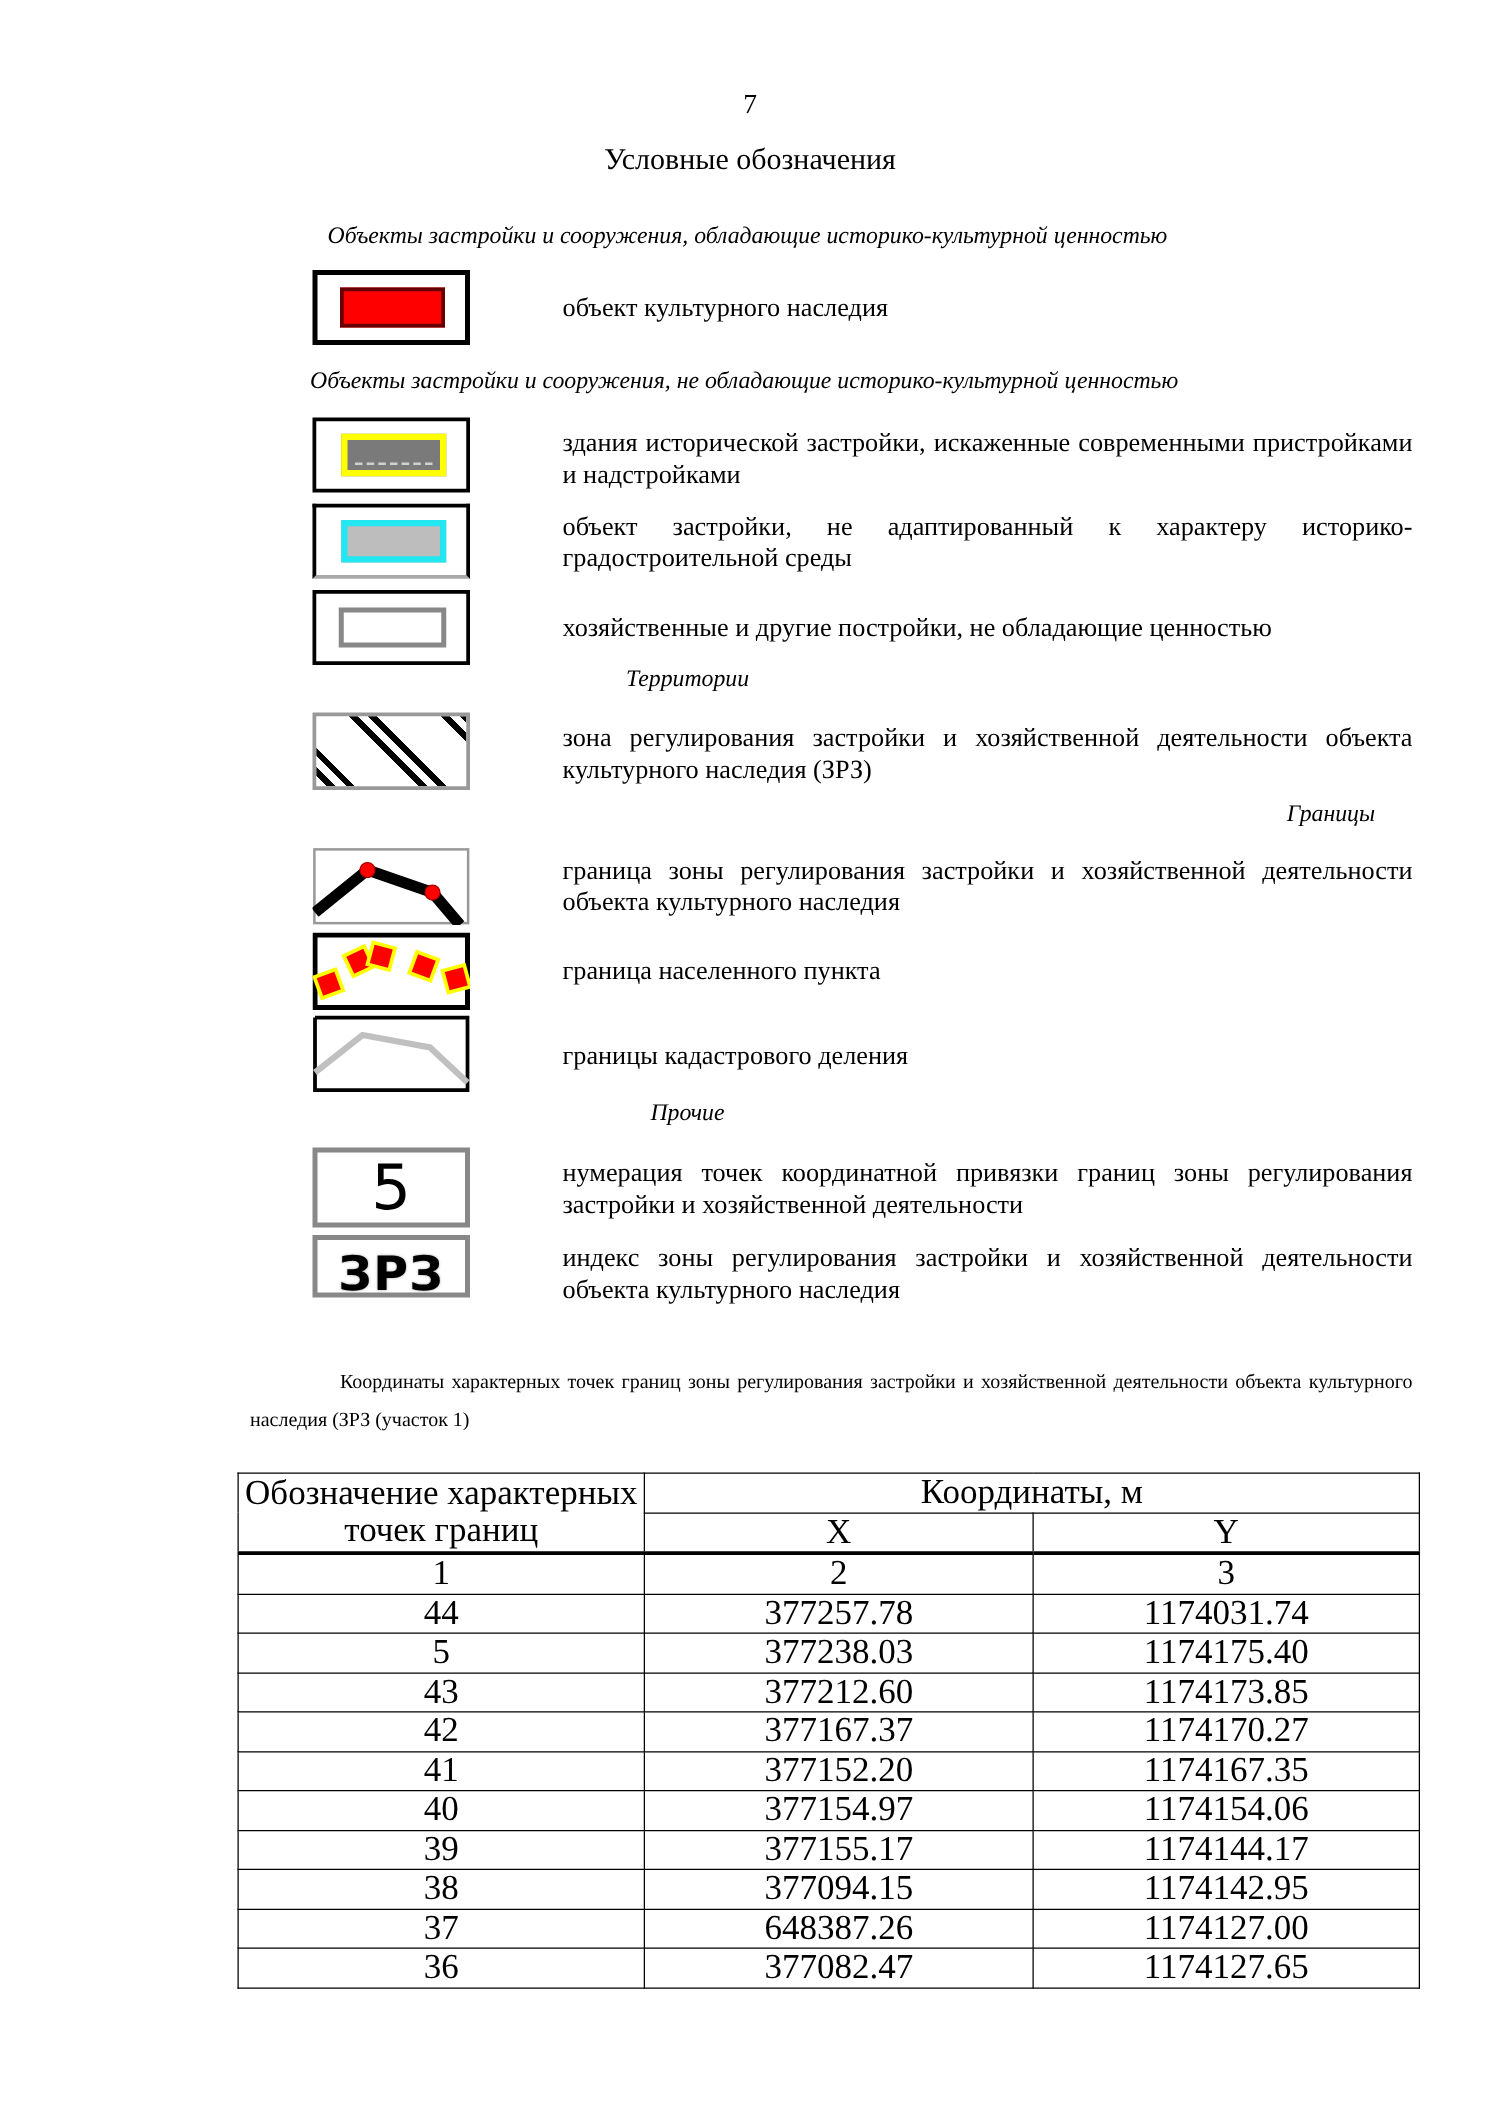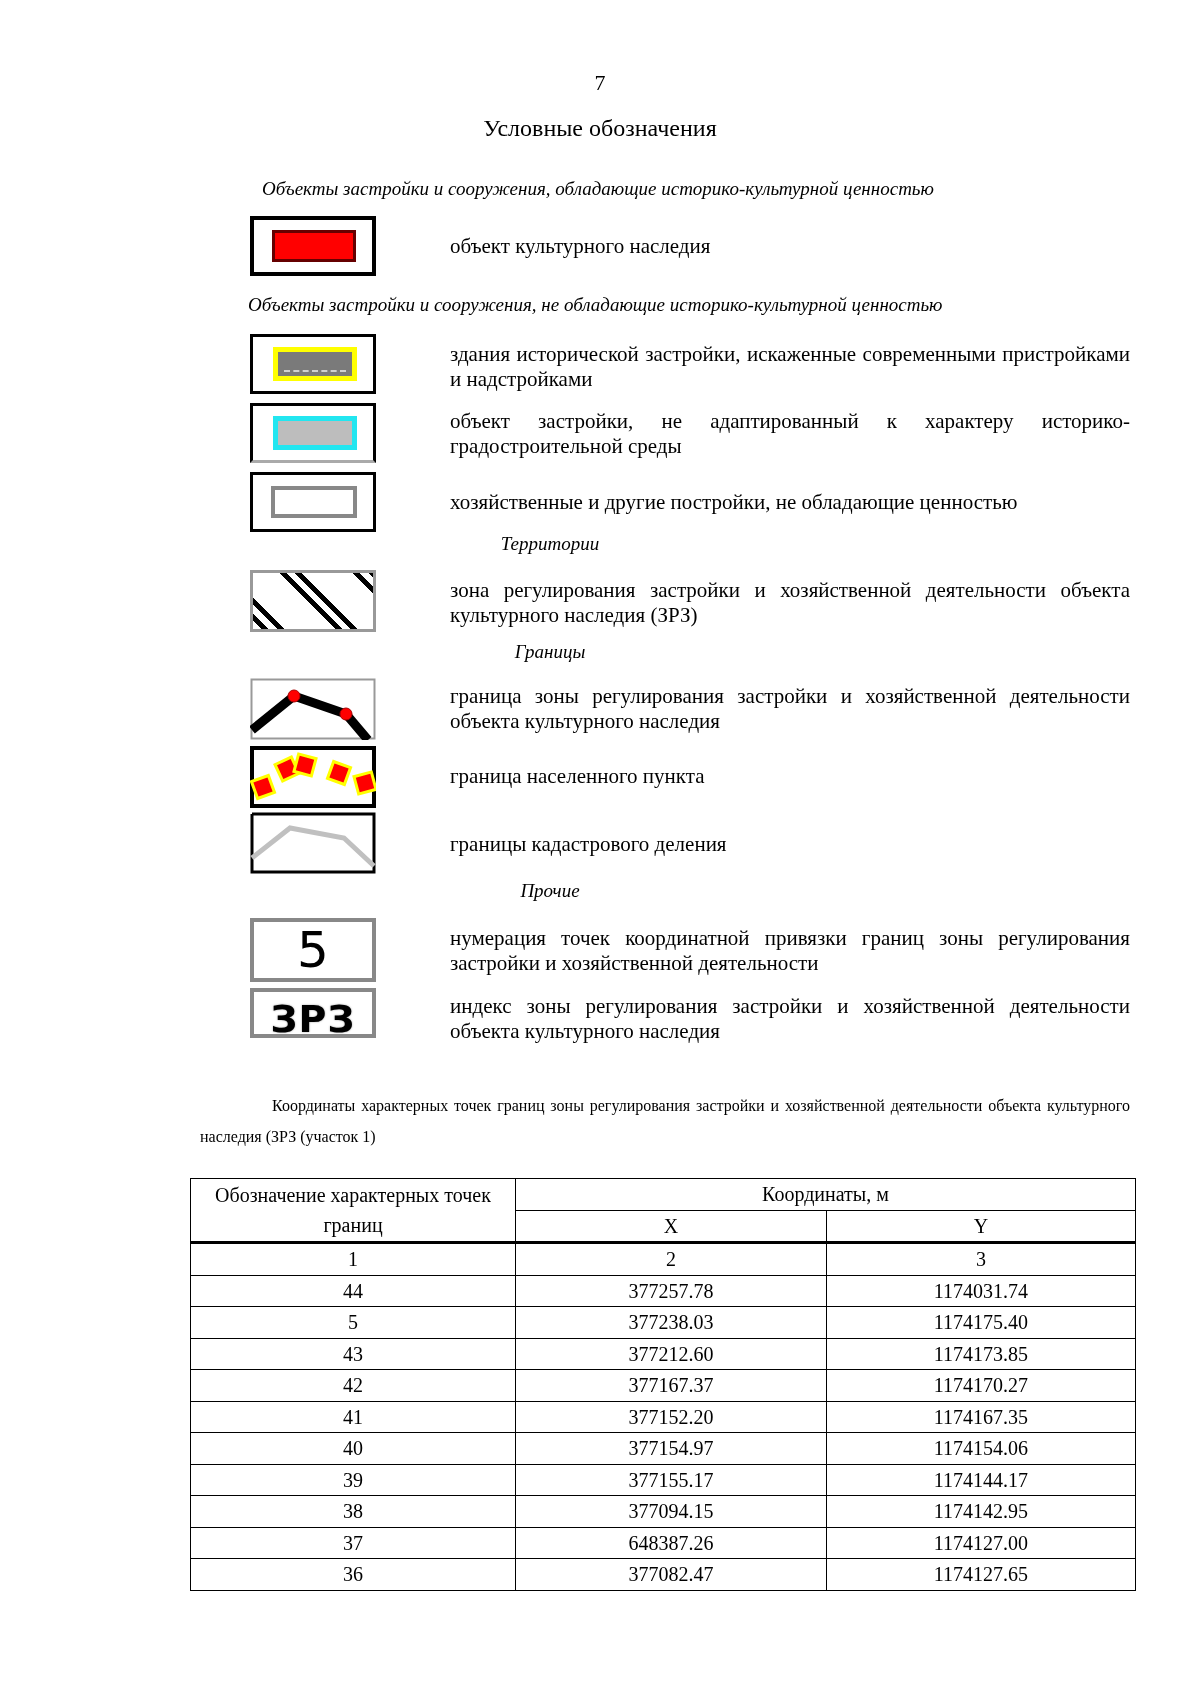--- a/index.html
+++ b/index.html
@@ -29,21 +29,21 @@
   .icon-hatch { height: 62px; border: 3px solid #999; overflow: hidden;
     background: repeating-linear-gradient(45deg, #fff 0 6px, #000 6px 11px, #fff 11px 17px, #000 17px 22px, #fff 22px 52px); }
   .icon-svg { height: 62px; }
   .icon-svg svg { display: block; }
   .icon-number { height: 64px; border: 4px solid #888; text-align: center; font-family: "DejaVu Sans", sans-serif; font-size: 50px; line-height: 56px; color: #000; }
   .icon-index { height: 50px; border: 4px solid #888; text-align: center; font-family: "DejaVu Sans", sans-serif; font-weight: bold; font-size: 38px; line-height: 54px; color: #000; letter-spacing: 1px; text-shadow: 0 0 2px #999; }
 
   .table-caption { position: absolute; top: 1090px; left: 200px; width: 930px; font-size: 16px; line-height: 31px; text-align: justify; text-align-last: left; }
   .table-caption .indent { display: inline-block; width: 72px; }
 
-  table.coords { position: absolute; top: 1178px; left: 190px; width: 946px; border-collapse: collapse; font-size: 20px; }
+  table.coords { position: absolute; top: 1178px; left: 190px; width: 946px; border-collapse: collapse; font-size: 28px; }
   table.coords td { border: 1.5px solid #000; text-align: center; padding: 0; height: 30.5px; line-height: 30px; }
   table.coords .col1 { width: 324px; }
   table.coords .col2 { width: 310px; }
   table.coords tr.index-row td { border-top: 3px solid #000; }
 </style>
 </head>
 <body>
 
 <div class="page-number">7</div>
 <div class="legend-title">Условные обозначения</div>
@@ -80,21 +80,21 @@
   <div class="legend-text one-line" style="top:18px;">хозяйственные и другие постройки, не обладающие ценностью</div>
 </div>
 
 <div class="section-heading center-heading" style="top:533px;">Территории</div>
 
 <div class="legend-row" style="top:570px;">
   <div class="legend-icon icon-hatch"></div>
   <div class="legend-text" style="top:8px;">зона регулирования застройки и хозяйственной деятельности объекта культурного наследия (ЗРЗ)</div>
 </div>
 
-<div class="section-heading center-heading" style="top:641px;">Границы</div>
+<div class="section-heading center-heading" style="top:641px;text-align:right;">Границы</div>
 
 <div class="legend-row" style="top:678px;">
   <div class="legend-icon icon-svg">
     <svg width="126" height="62" viewBox="0 0 126 62">
       <rect x="1.5" y="1.5" width="123" height="59" fill="#fff" stroke="#999" stroke-width="2"></rect>
       <polyline points="2,52 44,18 96,36 118,62" fill="none" stroke="#000" stroke-width="9" stroke-linejoin="round"></polyline>
       <circle cx="44" cy="18" r="6" fill="#ff0000" stroke="#a00" stroke-width="1"></circle>
       <circle cx="96" cy="36" r="6" fill="#ff0000" stroke="#a00" stroke-width="1"></circle>
     </svg>
   </div>

